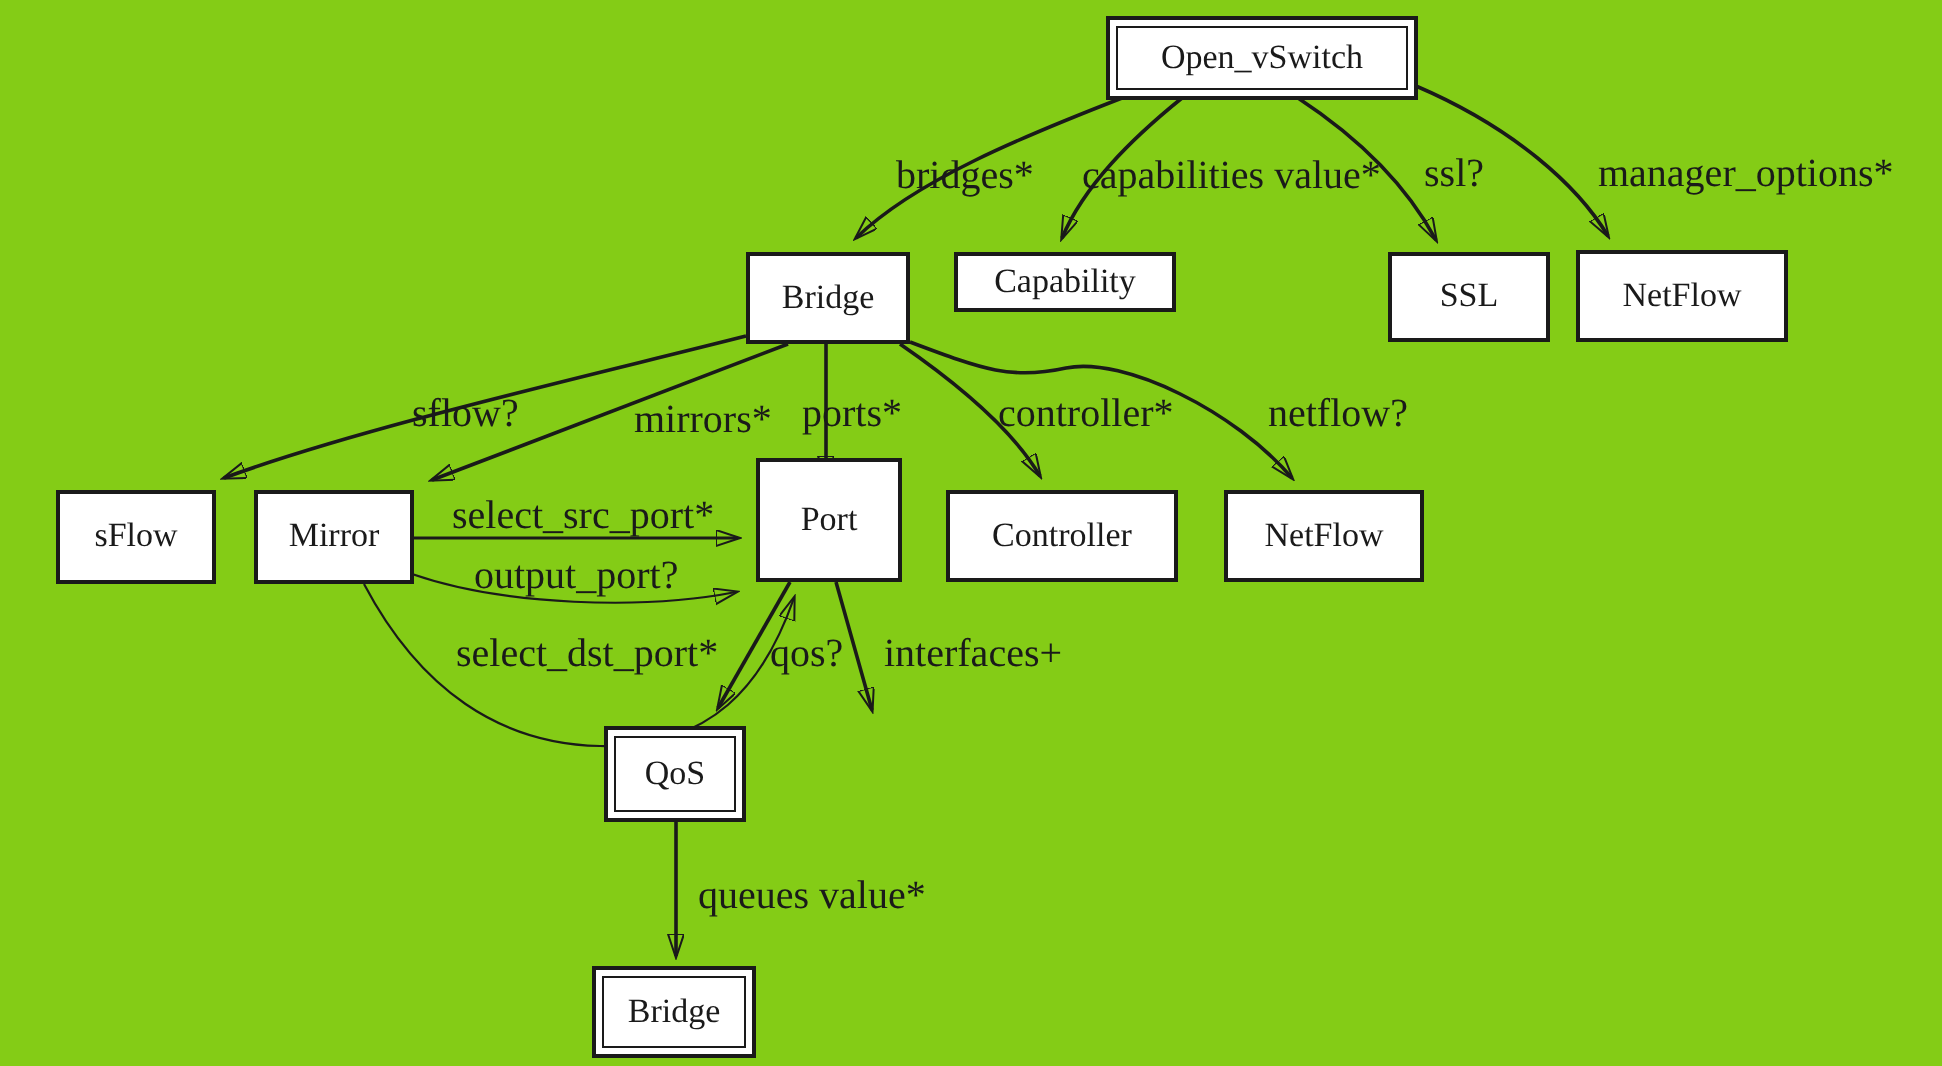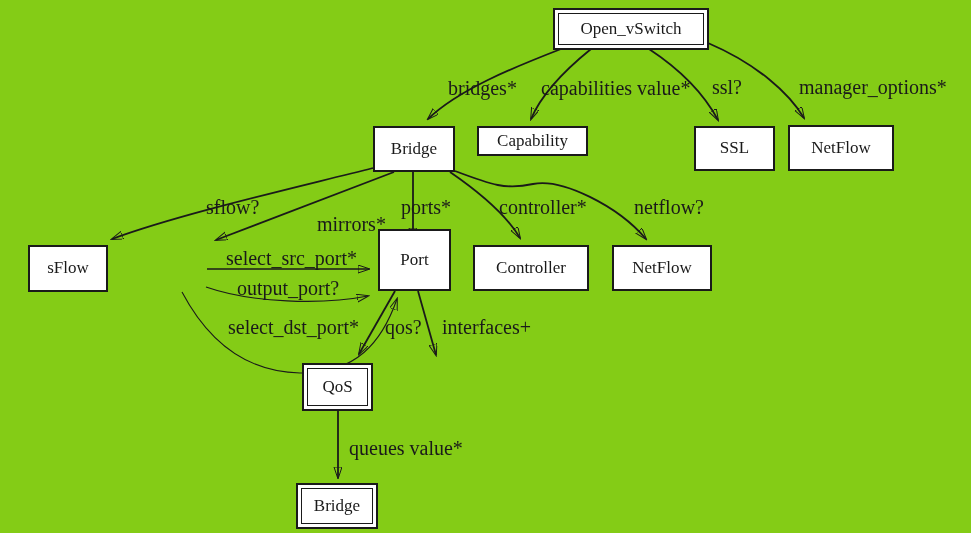--- a/index.html
+++ b/index.html
@@ -113,20 +113,25 @@
   <div class="node" style="left:788px;top:125px;width:106px;height:46px">
     <div class="inner">
       <span class="nlabel">NetFlow</span>
     </div>
   </div>
   <div class="node" style="left:28px;top:245px;width:80px;height:47px">
     <div class="inner">
       <span class="nlabel">sFlow</span>
     </div>
   </div>
+  <div class="node" style="left:127px;top:245px;width:80px;height:47px">
+    <div class="inner">
+      <span class="nlabel">Mirror</span>
+    </div>
+  </div>
   <div class="node" style="left:378px;top:229px;width:73px;height:62px">
     <div class="inner">
       <span class="nlabel">Port</span>
     </div>
   </div>
   <div class="node" style="left:473px;top:245px;width:116px;height:46px">
     <div class="inner">
       <span class="nlabel">Controller</span>
     </div>
   </div>
@@ -144,21 +149,21 @@
     <div class="inner">
       <span class="nlabel">Bridge</span>
     </div>
   </div>
 
   <span class="elabel" style="left:448px;top:78px">bridges*</span>
   <span class="elabel" style="left:541px;top:78px">capabilities value*</span>
   <span class="elabel" style="left:712px;top:77px">ssl?</span>
   <span class="elabel" style="left:799px;top:77px">manager_options*</span>
   <span class="elabel" style="left:206px;top:197px">sflow?</span>
-  <span class="elabel" style="left:317px;top:214px">mirrors*</span>
+  <span class="elabel" style="left:317px;top:200px">mirrors*</span>
   <span class="elabel" style="left:401px;top:197px">ports*</span>
   <span class="elabel" style="left:499px;top:197px">controller*</span>
   <span class="elabel" style="left:634px;top:197px">netflow?</span>
   <span class="elabel" style="left:226px;top:248px">select_src_port*</span>
   <span class="elabel" style="left:237px;top:278px">output_port?</span>
   <span class="elabel" style="left:228px;top:317px">select_dst_port*</span>
   <span class="elabel" style="left:385px;top:317px">qos?</span>
   <span class="elabel" style="left:442px;top:317px">interfaces+</span>
   <span class="elabel" style="left:349px;top:438px">queues value*</span>
 

